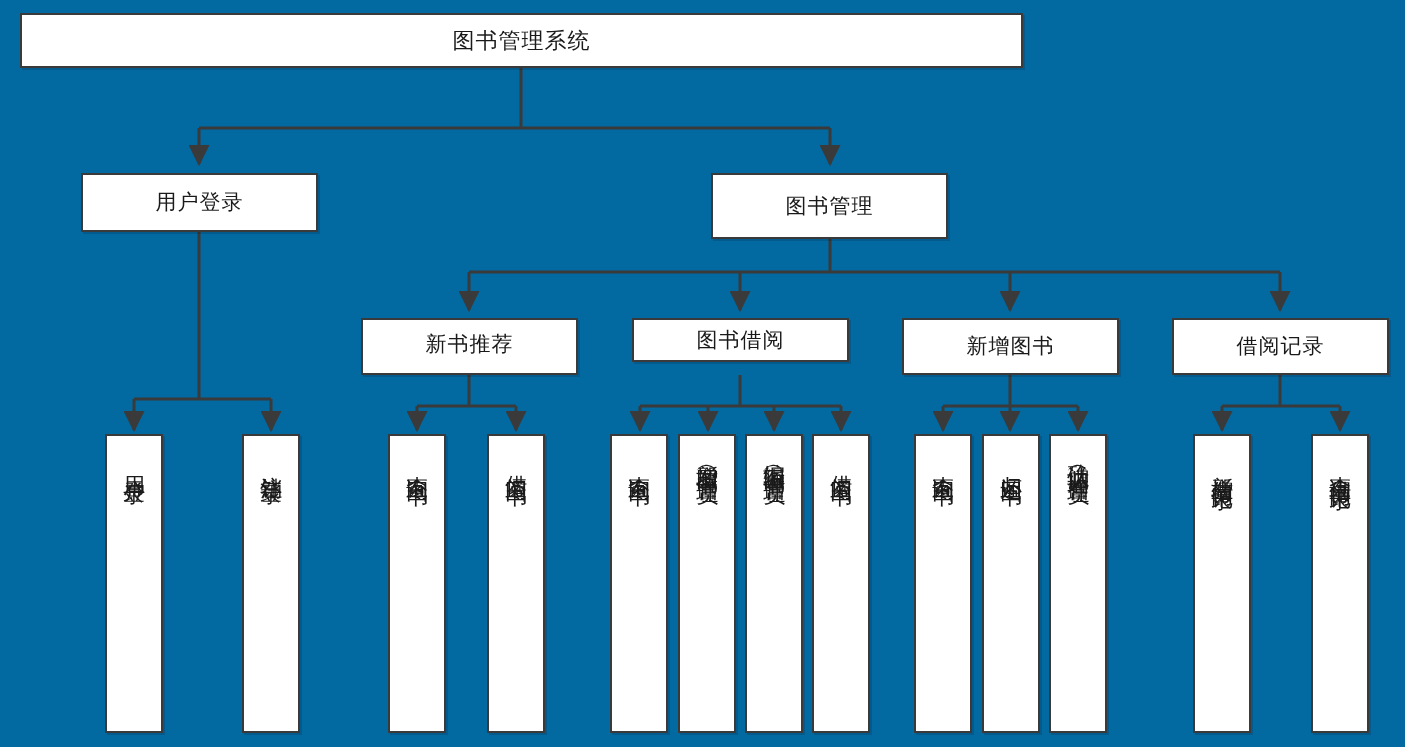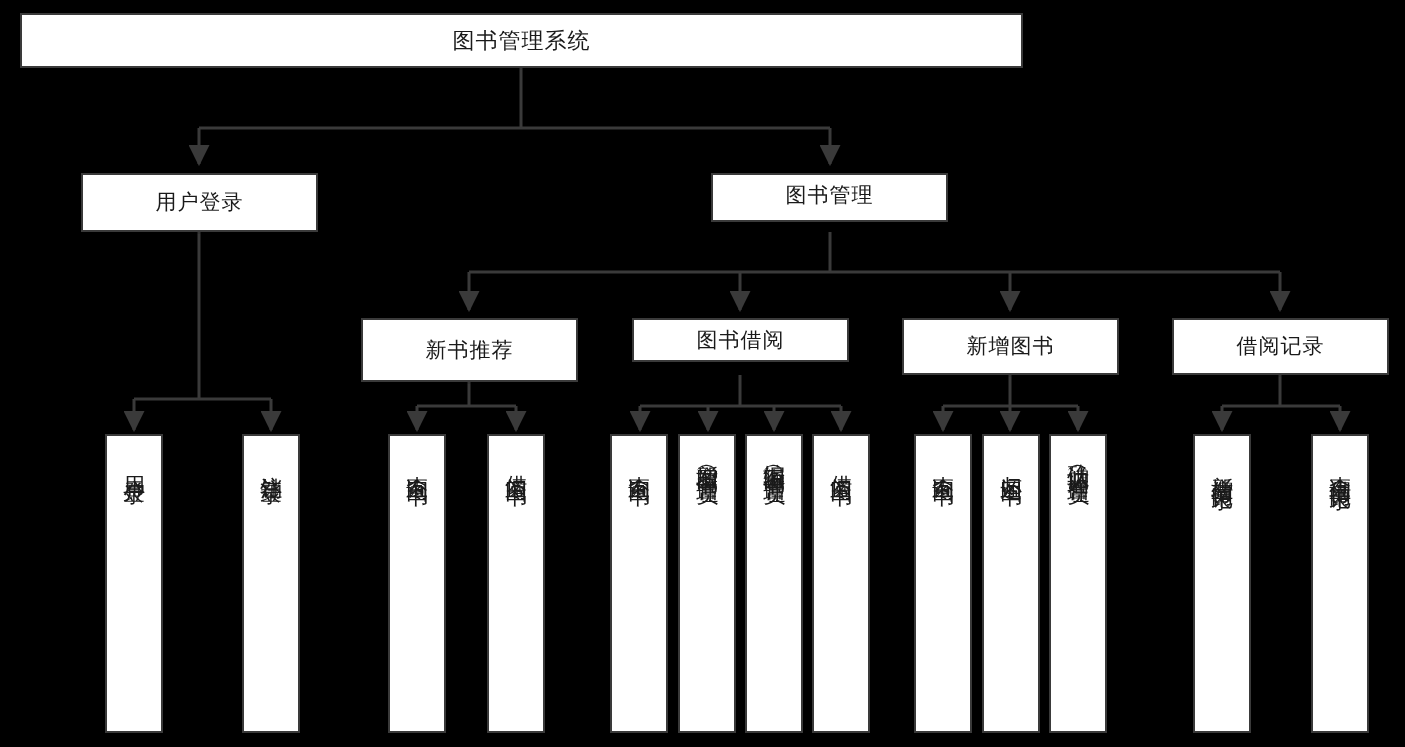--- a/index.html
+++ b/index.html
@@ -8,21 +8,21 @@
     padding: 0;
     background: #ffffff;
   }
   body {
     font-family: "Liberation Sans", "DejaVu Sans", sans-serif;
   }
   #canvas {
     position: relative;
     width: 1405px;
     height: 747px;
-    background: #000000;
+    background: #0369a1;
     overflow: hidden;
   }
   #wires {
     position: absolute;
     left: 0;
     top: 0;
     width: 1405px;
     height: 747px;
     pointer-events: none;
   }
@@ -130,25 +130,25 @@
     </g>
   </svg>
 
   <div class="node root horiz" style="left:20px; top:13px; width:1003px; height:55px;">
     <span class="label">图书管理系统</span>
   </div>
 
   <div class="node horiz" style="left:81px; top:173px; width:237px; height:59px;">
     <span class="label">用户登录</span>
   </div>
-  <div class="node horiz" style="left:711px; top:173px; width:237px; height:49px;font-family:Liberation Mono, monospace;">
+  <div class="node horiz" style="left:711px; top:173px; width:237px; height:66px;">
     <span class="label">图书管理</span>
   </div>
 
-  <div class="node horiz" style="left:361px; top:318px; width:217px; height:64px;">
+  <div class="node horiz" style="left:361px; top:318px; width:217px; height:57px;font-family:Liberation Mono, monospace;">
     <span class="label">新书推荐</span>
   </div>
   <div class="node horiz" style="left:632px; top:318px; width:217px; height:44px;">
     <span class="label">图书借阅</span>
   </div>
   <div class="node horiz" style="left:902px; top:318px; width:217px; height:57px;">
     <span class="label">新增图书</span>
   </div>
   <div class="node horiz" style="left:1172px; top:318px; width:217px; height:57px;justify-content:center;">
     <span class="label">借阅记录</span>

